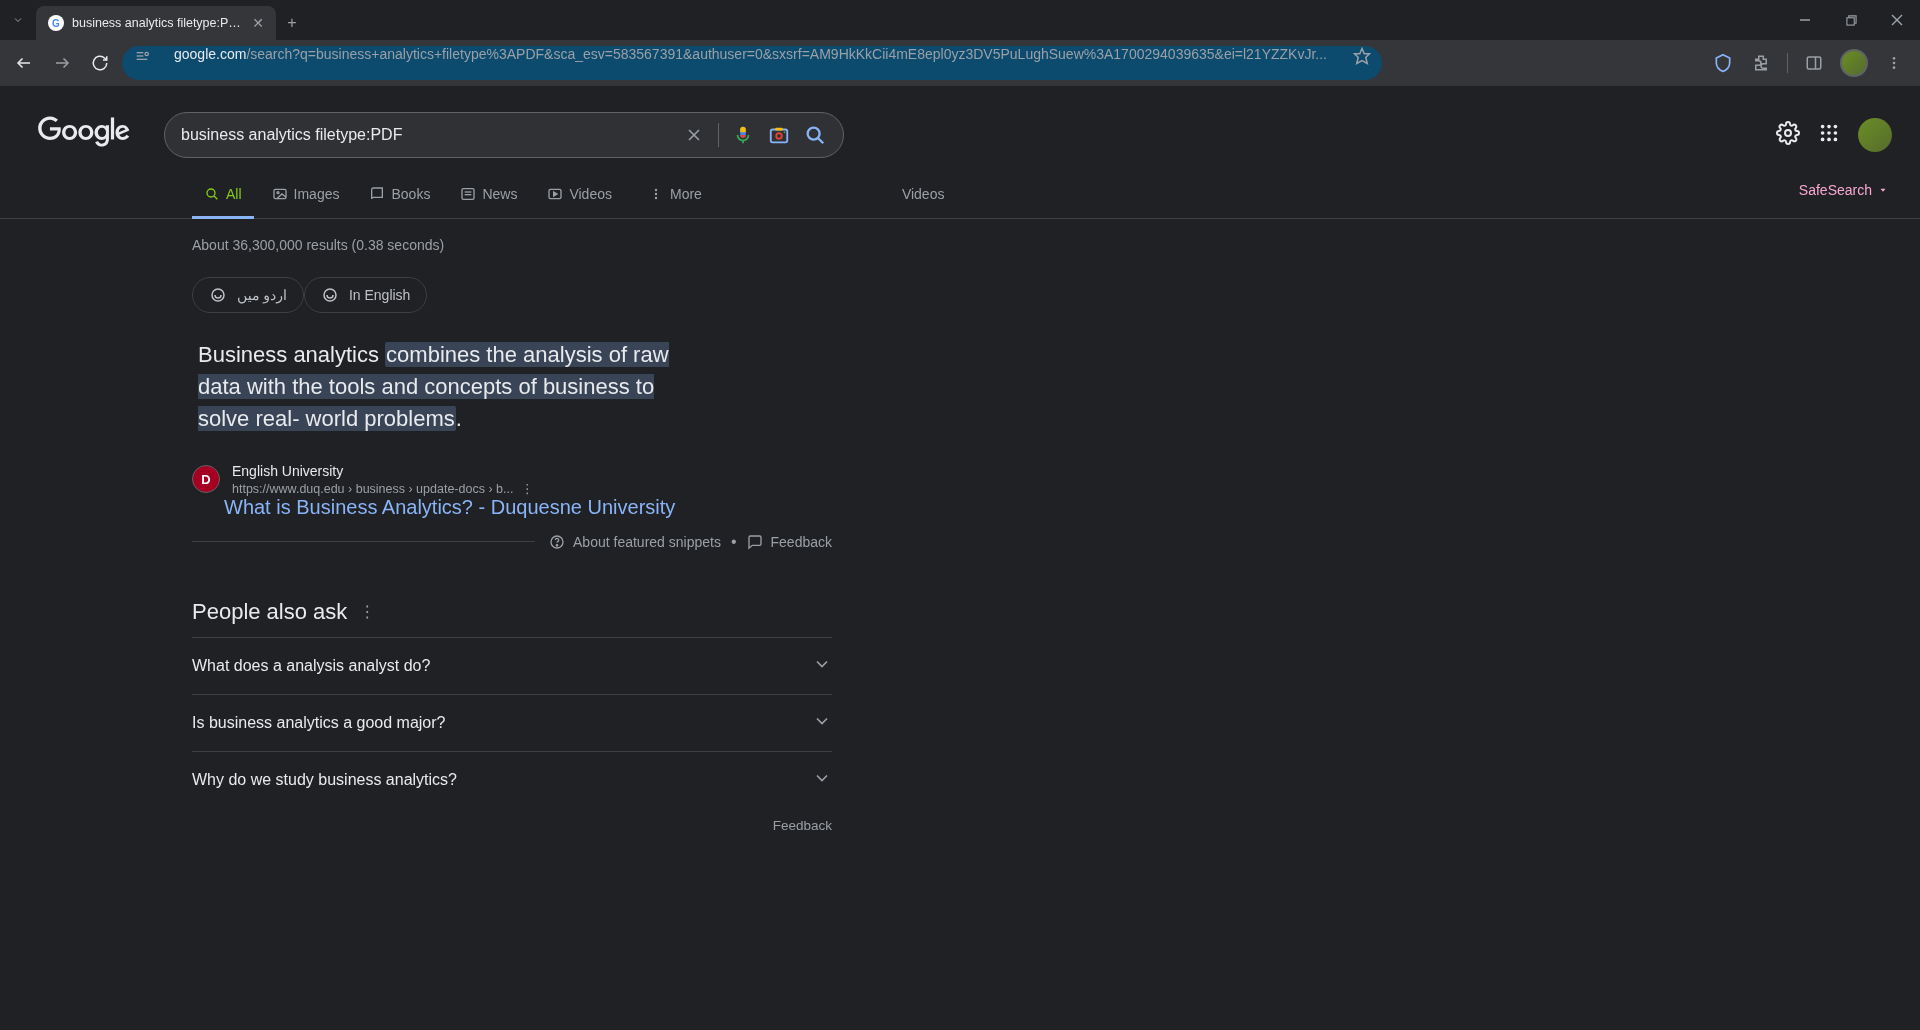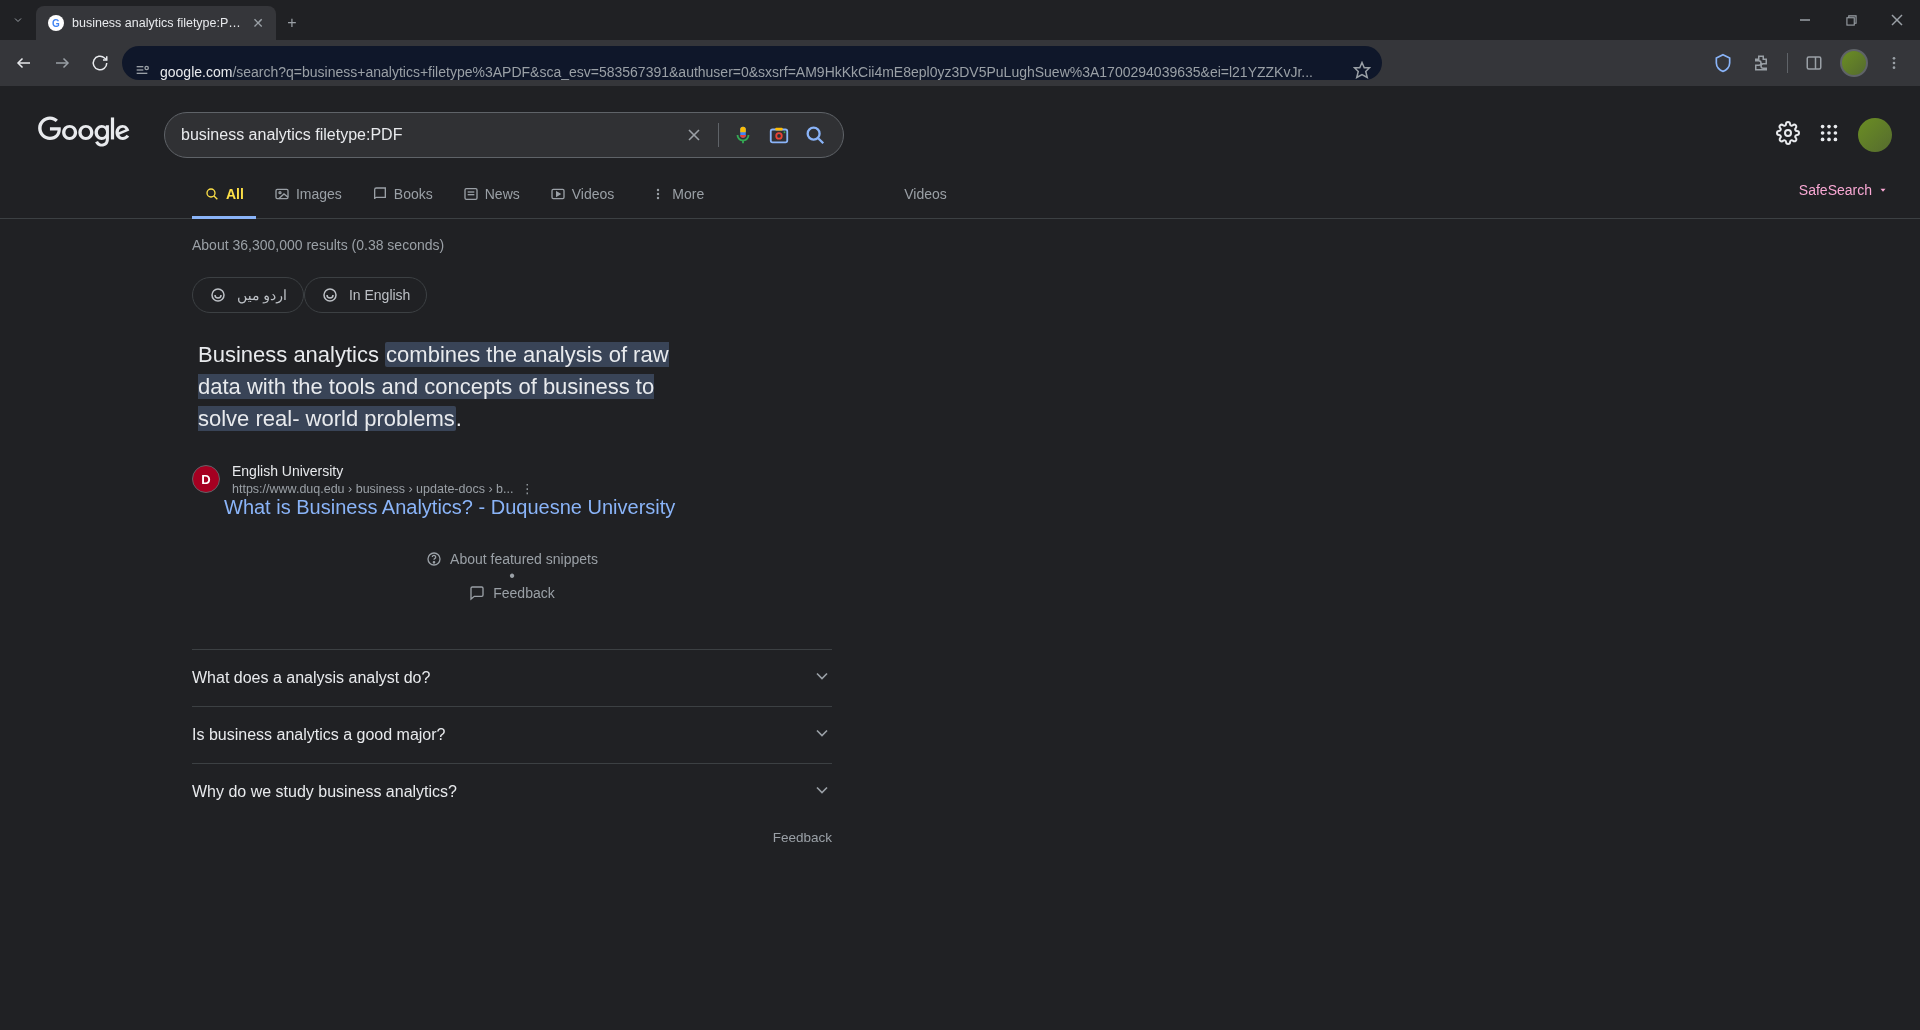--- a/index.html
+++ b/index.html
@@ -14,21 +14,21 @@
   .tab .favicon .g1{color:#4285f4;}
   .tab-title { white-space:nowrap; overflow:hidden; text-overflow:ellipsis; flex:1; }
   .tab-close { color:#9aa0a6; cursor:pointer; font-size:14px; }
   .new-tab { width:32px; display:flex; align-items:center; justify-content:center; color:#9aa0a6; font-size:16px; cursor:pointer; margin-top:6px; }
   .win-controls { margin-left:auto; display:flex; }
   .win-btn { width:46px; display:flex; align-items:center; justify-content:center; color:#9aa0a6; cursor:pointer; }
   
   .toolbar { height:46px; display:flex; align-items:center; gap:6px; padding: 0 8px; background:#35363a; }
   .nav-btn { width:32px; height:32px; display:flex; align-items:center; justify-content:center; border-radius:50%; color:#9aa0a6; cursor:pointer; }
   .nav-btn.enabled { color:#e8eaed; }
-  .omnibox { flex:0 0 1260px; height:34px; background:#0f172a; border-radius:17px; display:flex; align-items:flex-end; padding:0 10px; gap:8px; color:#9aa0a6; font-size:14px; }
+  .omnibox { flex:0 0 1260px; height:34px; background:#0c4a6e; border-radius:17px; display:flex; align-items:flex-start; padding:0 10px; gap:22px; color:#9aa0a6; font-size:14px; }
   .site-icon { width:20px; height:20px; display:flex; align-items:center; justify-content:center; }
   .url-text { flex:1; white-space:nowrap; overflow:hidden; text-overflow:ellipsis; }
   .url-text .domain { color:#e8eaed; }
   .toolbar-right { display:flex; align-items:center; gap:14px; margin-left:auto; padding-right:6px; }
   .tb-icon { width:24px; height:24px; display:flex; align-items:center; justify-content:center; color:#9aa0a6; cursor:pointer; }
   .tb-sep { width:1px; height:20px; background:#5f6368; }
   .avatar { width:28px; height:28px; border-radius:50%; background: linear-gradient(135deg,#6b8e23,#556b2f); border:2px solid #5f6368; }
   
   
   .content { position:relative; height: calc(1030px - 86px); background:#202124; overflow-y:auto; }
@@ -47,21 +47,21 @@
   .s-sep { width:1px; height:24px; background:#5f6368; }
   
   .g-header-right { margin-left:auto; display:flex; align-items:center; gap:18px; padding-right:28px; }
   .gear { color:#e8eaed; cursor:pointer; }
   .apps-grid { cursor:pointer; }
   .g-avatar { width:34px; height:34px; border-radius:50%; background: linear-gradient(135deg,#6b8e23,#556b2f); cursor:pointer; }
   
   
   .g-nav { display:flex; align-items:center; padding: 18px 0 0 192px; gap:6px; border-bottom:1px solid #3c4043; }
   .g-nav-item { display:flex; align-items:center; gap:6px; padding: 10px 12px 14px; color:#9aa0a6; font-size:14px; cursor:pointer; border-bottom:3px solid transparent; margin-bottom:-1px; }
-  .g-nav-item.active { color:#fde047; border-bottom-color:#8ab4f8;font-weight:bold; }
+  .g-nav-item.active { color:#84cc16; border-bottom-color:#8ab4f8; }
   .g-nav-item svg { width:16px; height:16px; }
   .g-nav-more { margin-left:6px; }
   .g-nav-tools { margin-left: 170px; }
   .g-nav-safesearch { margin-left:auto; margin-right:32px; display:flex; align-items:center; gap:6px; color:#f9a8d4; font-size:14px; cursor:pointer; padding-bottom:14px;}
   
   
   .results { padding: 18px 0 0 192px; max-width: 680px; }
   .result-stats { color:#9aa0a6; font-size:14px; }
   
   .lang-chips { display:flex; margin-top:24px; }
@@ -342,40 +342,44 @@
 
     <div class="source">
       <div class="source-favicon">D</div>
       <div class="source-text">
         <div class="site-name">English University</div>
         <div class="site-url"><span>https://www.duq.edu › business › update-docs › b...</span> <span class="source-menu">⋮</span></div>
       </div>
     </div>
     <a class="result-title">What is Business Analytics? - Duquesne University</a>
 
-    <div class="snippet-footer-wrap" style="margin-top:32px;flex-direction:column;">
+    <div class="snippet-footer-wrap" style="margin-top:14px;">
       <div class="hr"></div>
       <div class="sf-item">
           <svg width="16" height="16" viewBox="0 0 24 24" fill="none" stroke="#9aa0a6" stroke-width="2">
             <circle cx="12" cy="12" r="9"></circle>
             <path d="M9.5 9a2.5 2.5 0 1 1 3.5 2.3c-.8.4-1 1-1 1.7"></path>
             <circle cx="12" cy="17" r="1" fill="#9aa0a6"></circle>
           </svg>
           <span style="color:#9aa0a6;font-size:14px;">About featured snippets</span>
         </div>
       <span style="color:#9aa0a6; margin:0 10px;">•</span>
       <div class="sf-item">
           <svg width="16" height="16" viewBox="0 0 24 24" fill="none" stroke="#9aa0a6" stroke-width="2">
             <path d="M21 15a2 2 0 0 1-2 2H8l-5 4V5a2 2 0 0 1 2-2h14a2 2 0 0 1 2 2z"></path>
           </svg>
           <span style="color:#9aa0a6;font-size:14px;">Feedback</span>
         </div>
     </div>
 
     <div class="paa">
+      <div class="paa-header">
+        <span class="paa-title">People also ask</span>
+        <span class="paa-menu">⋮</span>
+      </div>
       <div class="paa-item">
           <span>What does a analysis analyst do?</span>
           <span class="paa-chev"><svg width="20" height="20" viewBox="0 0 24 24" fill="none" stroke="currentColor" stroke-width="2">
               <polyline points="6 9 12 15 18 9"></polyline>
             </svg></span>
         </div>
       <div class="paa-item">
           <span>Is business analytics a good major?</span>
           <span class="paa-chev"><svg width="20" height="20" viewBox="0 0 24 24" fill="none" stroke="currentColor" stroke-width="2">
               <polyline points="6 9 12 15 18 9"></polyline>

